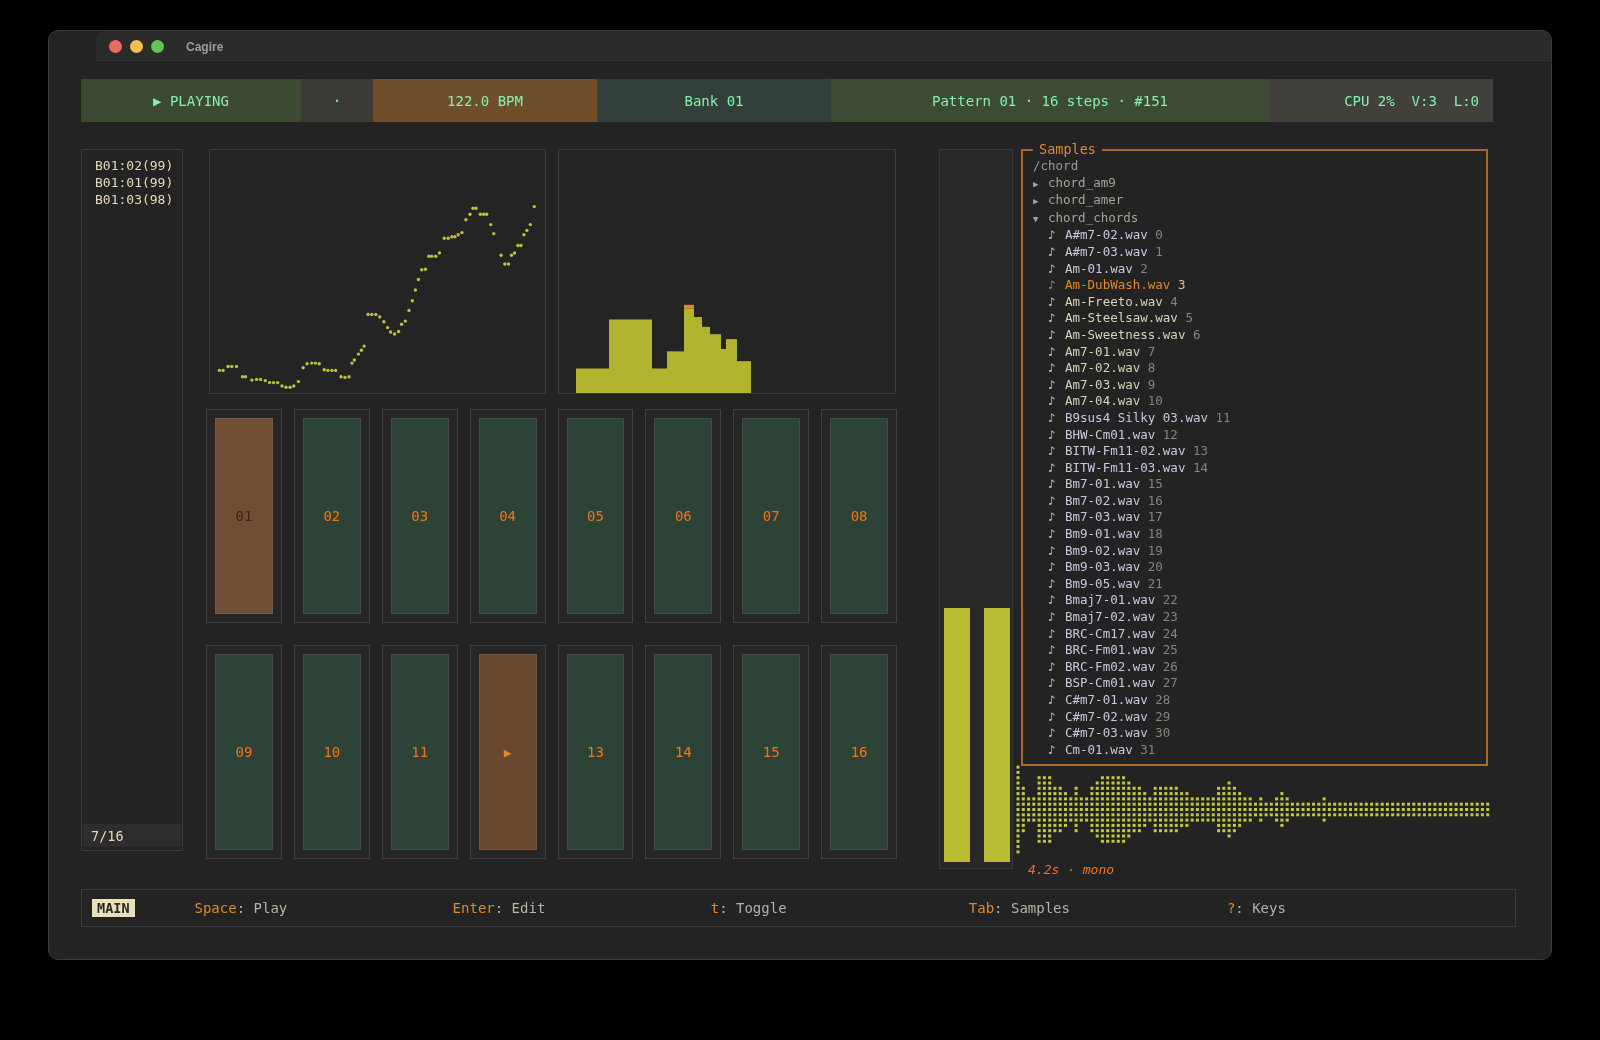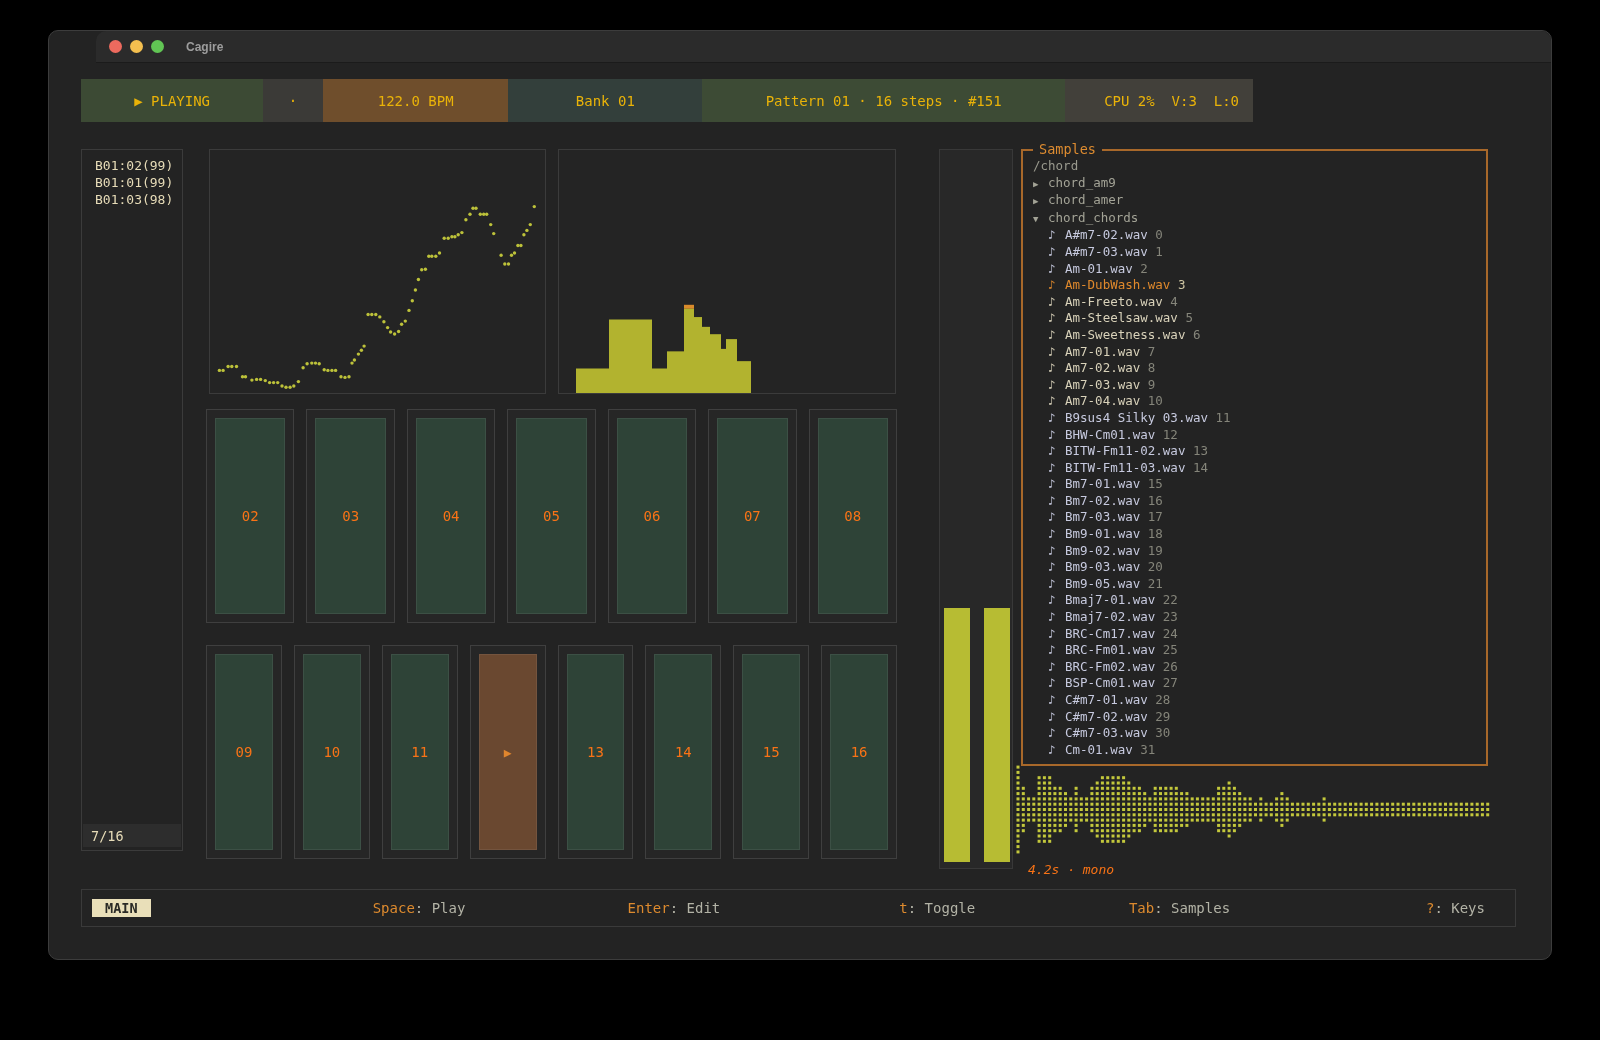--- a/index.html
+++ b/index.html
@@ -10,22 +10,22 @@
             background:#232323; border-radius:10px; border:1px solid #3c3c3c;
             box-shadow:0 22px 60px rgba(0,0,0,.65); }
   
   .titlebar { height:32px; background:#2b2b2b; border-bottom:1px solid #1b1b1b;
               border-radius:10px 10px 0 0; display:flex; align-items:center;margin-left:47px; }
   .lights { display:flex; gap:8px; padding-left:13px; }
   .light { width:13px; height:13px; border-radius:50%; }
   .light.red{ background:#ed6a5e; } .light.yellow{ background:#f4bf4f; } .light.green{ background:#61c554; }
   .wtitle { margin-left:22px; color:#9d9d9d; font:bold 12px "Liberation Sans", sans-serif; }
   
-  .statusbar { position:absolute; left:32px; top:48px; width:1172px; height:43px;
-               display:flex; font-size:14px; color:#eab308; }
+  .statusbar { position:absolute; left:32px; top:48px; width:1412px; height:43px;
+               display:flex; font-size:14px; color:#86efac; }
   .seg { display:flex; align-items:center; justify-content:center; white-space:pre; }
   .seg-transport{ width:220px; background:#3c4a34; }
   .seg-dot{ width:72px;  background:#3b3a37; }
   .seg-bpm{ width:224px; background:#6f4e2c; }
   .seg-bank{ width:234px; background:#333f3b; }
   .seg-pattern{ width:438px; background:#3d4b35; }
   .seg-cpu{ width:224px; background:#42403a; justify-content:flex-end; padding-right:14px; }
   
   .sidebar { position:absolute; left:32px; top:118px; width:102px; height:702px;
              border:1px solid #3b3b3b; background:#232323; }
@@ -69,24 +69,24 @@
   .file .idx { color:#85857a; }
   .file.selected, .file.selected .note { color:#e0892c; }
   .file.selected .idx { color:#cfc6a4; }
   
   .waveform { position:absolute; left:967px; top:732px; width:475px; height:93px; }
   .wave-info { position:absolute; left:979px; top:831px; color:#f97316; font-size:13px;font-style:italic; }
   
   .footer { position:absolute; left:32px; top:858px; width:1435px; height:38px;
             border:1px solid #3a3a3a; display:flex; align-items:center;
             font-size:14px; color:#b3b3a6; }
-  .badge { background:#e9dfb9; color:#2a2a26; font-weight:bold; padding:1px 13px;
+  .badge { background:#e9dfb9; color:#2a2a26; font-weight:bold; padding:1px 5px;
            margin-left:10px; font-size:13.5px; }
   .hints { flex:1; display:flex; padding:0 30px 0 60px; }
-  .hint { flex:1; text-align:right; white-space:pre; }
+  .hint { flex:1; text-align:left; white-space:pre; }
   .hint .key { color:#dd8a2e; }
 </style>
 </head>
 <body>
 
 <div class="window">
 
   <div class="titlebar">
     <div class="lights">
       <span class="light red"></span>
@@ -209,20 +209,23 @@
         <rect x="135" y="167.05" width="8" height="75.95" fill="#b2b32f"></rect>
         <rect x="143" y="176.85" width="8" height="66.15" fill="#b2b32f"></rect>
         <rect x="151" y="184.2" width="11" height="58.8" fill="#b2b32f"></rect>
         <rect x="162" y="198.9" width="5" height="44.1" fill="#b2b32f"></rect>
         <rect x="167" y="189.1" width="11" height="53.9" fill="#b2b32f"></rect>
         <rect x="178" y="211.15" width="14" height="31.85" fill="#b2b32f"></rect>
       </svg></div>
 
   <div class="padgrid" id="pads">
       <div class="pad-row">
+        <div class="pad">
+          <div class="pad-inner brown">01</div>
+        </div>
         <div class="pad">
           <div class="pad-inner green">02</div>
         </div>
         <div class="pad">
           <div class="pad-inner green">03</div>
         </div>
         <div class="pad">
           <div class="pad-inner green">04</div>
         </div>
         <div class="pad">

